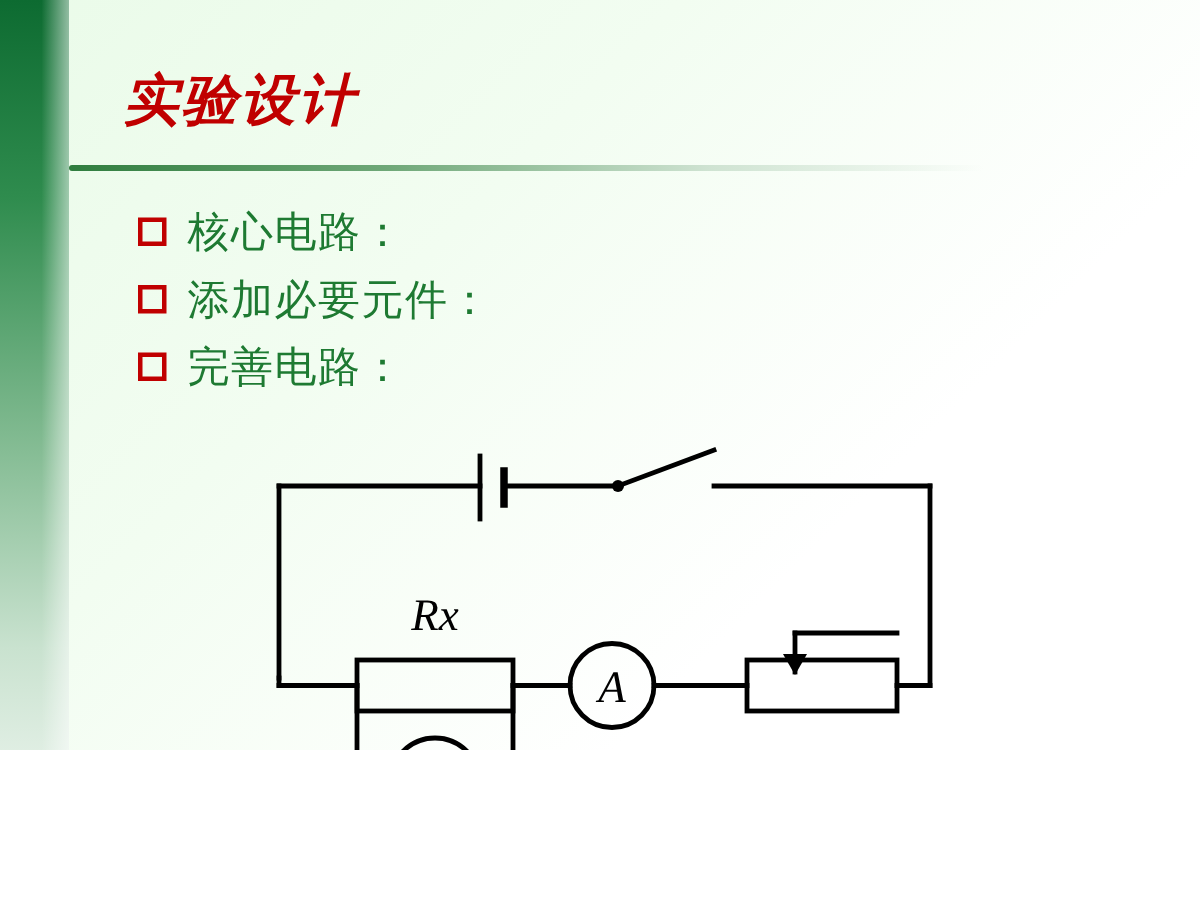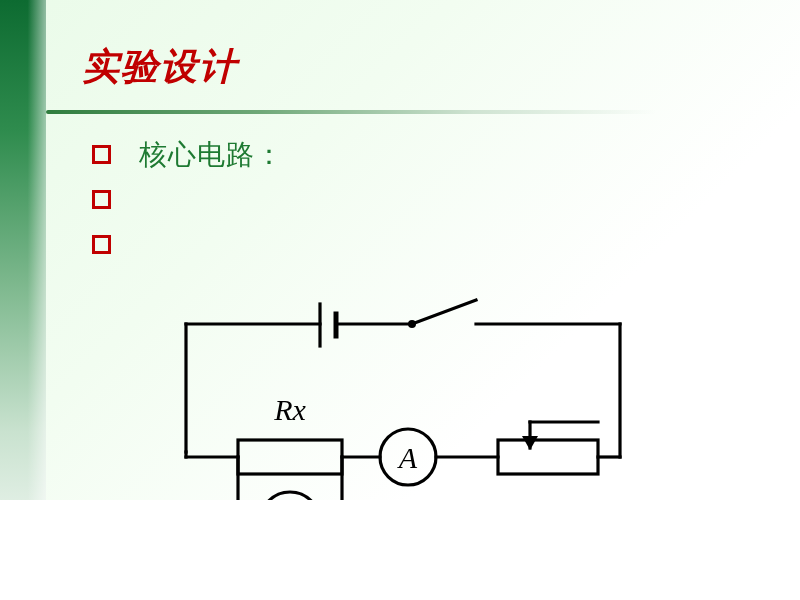--- a/index.html
+++ b/index.html
@@ -63,21 +63,20 @@
   #bullets {
     position: absolute;
     left: 92px;
     top: 132px;
     width: 520px;
   }
   .bullet-row {
     display: flex;
     align-items: center;
     height: 45px;
-    gap: 14px;
   }
   .bullet-marker {
     width: 19px;
     height: 19px;
     border: 3px solid #c00000;
     box-sizing: border-box;
     margin-right: 14px;
     flex: 0 0 auto;
   }
   .bullet-text {
@@ -116,23 +115,25 @@
   <div id="title">实验设计</div>
   <div id="title-rule"></div>
 
   <div id="bullets">
     <div class="bullet-row">
       <span class="bullet-marker"></span>
       <span class="bullet-text">核心电路：</span>
     </div>
     <div class="bullet-row">
       <span class="bullet-marker"></span>
+      <span class="bullet-text">添加必要元件：</span>
     </div>
     <div class="bullet-row">
       <span class="bullet-marker"></span>
+      <span class="bullet-text">完善电路：</span>
     </div>
   </div>
 
   <div id="circuit">
     <svg width="520" height="290" viewBox="0 0 520 290" xmlns="http://www.w3.org/2000/svg">
       <g stroke="#000000" stroke-width="3.2" fill="none" stroke-linecap="square">
 
         <path d="M 36 52 L 36 180"></path>
         <path d="M 36 52 L 170 52"></path>
 

